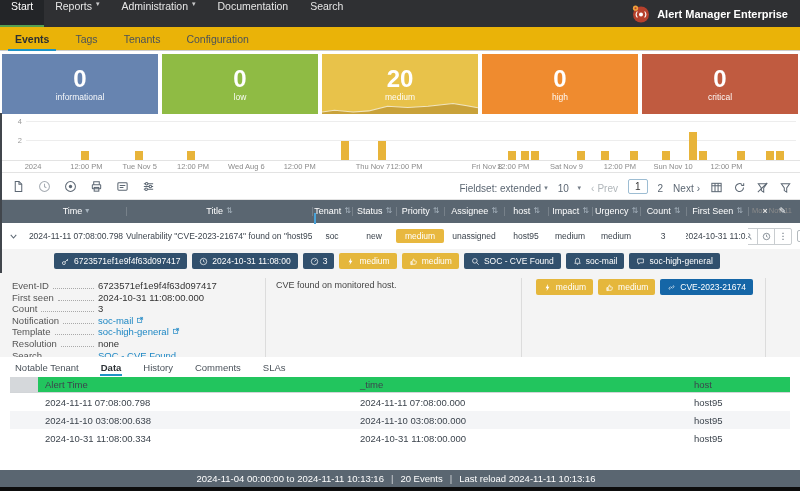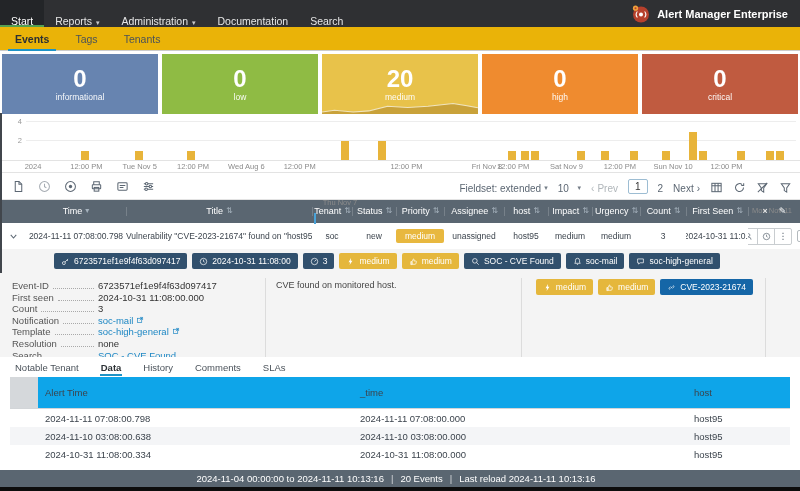--- a/index.html
+++ b/index.html
@@ -2,21 +2,21 @@
 <html><head>
 <meta charset="utf-8">
 <style>
 *{margin:0;padding:0;box-sizing:border-box}
 html,body{background:#9aa0a6}
 body{font-family:"Liberation Sans","DejaVu Sans",sans-serif}
 .app{width:800px;height:491px;background:#fff;position:relative;display:flex;flex-direction:column;overflow:hidden}
 
 
 .navbar{height:27px;background:#2f3033;display:flex;align-items:stretch;color:#e6e6e6;font-size:10.5px;flex:none}
-.nav-item{display:flex;align-items:flex-end;padding:0 11px;gap:4px;position:relative;cursor:pointer;white-space:nowrap}
+.nav-item{display:flex;align-items:flex-start;padding:0 11px;gap:4px;position:relative;cursor:pointer;white-space:nowrap}
 .nav-item.active{background:#232528;color:#fff}
 .nav-item.active::after{content:"";position:absolute;left:0;right:0;bottom:0;height:2px;background:#53a051}
 .caret{font-size:7px;opacity:.85}
 .brand{margin-left:auto;display:flex;align-items:center;gap:7px;padding-right:12px;font-weight:bold;font-size:11px;color:#fff}
 
 
 .tabsbar{height:24px;background:#eab308;border-bottom:1px solid #ccc;display:flex;font-size:10.5px;color:#4a525a;padding-left:2px;flex:none}
 .tab{display:flex;align-items:center;padding:0 13px;position:relative;cursor:pointer;white-space:nowrap}
 .tab.active{font-weight:bold;color:#2b3034}
 .tab.active::after{content:"";position:absolute;left:6px;right:6px;bottom:-1px;height:2px;background:#1e93c6}
@@ -87,21 +87,21 @@
 
 .dtabs{height:20px;display:flex;align-items:stretch;font-size:9.5px;color:#4a525a;padding-left:4px;flex:none;background:#fff}
 .dtab{display:flex;align-items:center;padding:0 11px;position:relative;cursor:pointer;white-space:nowrap}
 .dtab.active{font-weight:bold;color:#2b3034}
 .dtab.active::after{content:"";position:absolute;left:10px;right:10px;bottom:1px;height:2px;background:#1e93c6}
 
 
 .subtable{margin:0 10px;font-size:9.5px;color:#3c444d;flex:none}
 .strow{display:flex;height:18px;align-items:center}
 .strow.alt{background:#f4f5f7}
-.sthead{background:#0ea5e9;height:32px;border-bottom:1px solid #d2d5d8}
+.sthead{background:#22c55e;height:16px;border-bottom:1px solid #d2d5d8}
 .st-gut{width:28px;align-self:stretch}
 .sthead .st-gut{background:#d5d8db}
 .st-c1{width:322px;padding-left:7px}
 .st-c2{width:334px}
 .st-c3{flex:1}
 
 .spacer{flex:1}
 .statusbar{height:17px;background:#5a6671;color:#fff;font-size:9.5px;display:flex;align-items:center;justify-content:center;gap:7px;padding-right:8px;flex:none}
 .sdiv{opacity:.7}
 .bottom-edge{height:4px;background:#0d0d0d;flex:none}
@@ -147,20 +147,23 @@
 
   <nav class="tabsbar">
     <div class="tab active">
         <span>Events</span>
       </div>
     <div class="tab">
         <span>Tags</span>
       </div>
     <div class="tab">
         <span>Tenants</span>
+      </div>
+    <div class="tab">
+        <span>Configuration</span>
       </div>
   </nav>
 
   <section class="kpis">
     <div class="kpi" style="background: rgb(103, 132, 176);">
         <span class="kpi-num">0</span>
         <span class="kpi-label">informational</span>
       </div>
     <div class="kpi" style="background: rgb(143, 187, 68);">
         <span class="kpi-num">0</span>
@@ -208,21 +211,21 @@
         <div class="tbar" title="1" style="left: 766px; height: 9.5px; background: rgb(232, 180, 58);"></div>
         <div class="tbar" title="1" style="left: 776px; height: 9.5px; background: rgb(232, 180, 58);"></div>
       </div>
     <div class="xticks">
         <span style="left: 33px;">2024</span>
         <span style="left: 86.35px;">12:00 PM</span>
         <span style="left: 139.7px;">Tue Nov 5</span>
         <span style="left: 193.05px;">12:00 PM</span>
         <span style="left: 246.4px;">Wed Aug 6</span>
         <span style="left: 299.75px;">12:00 PM</span>
-        <span style="left: 340px; margin-top: 36px;">Thu Nov 7</span>
+        <span style="left: 373px;">Thu Nov 7</span>
         <span style="left: 406.45px;">12:00 PM</span>
         <span style="left: 487px;">Fri Nov 8</span>
         <span style="left: 513.15px;">12:00 PM</span>
         <span style="left: 566.5px;">Sat Nov 9</span>
         <span style="left: 619.85px;">12:00 PM</span>
         <span style="left: 673.2px;">Sun Nov 10</span>
         <span style="left: 726.55px;">12:00 PM</span>
         <span style="left: 772px; margin-top: 44px;">Mon Nov 11</span>
       </div>
   </section>

